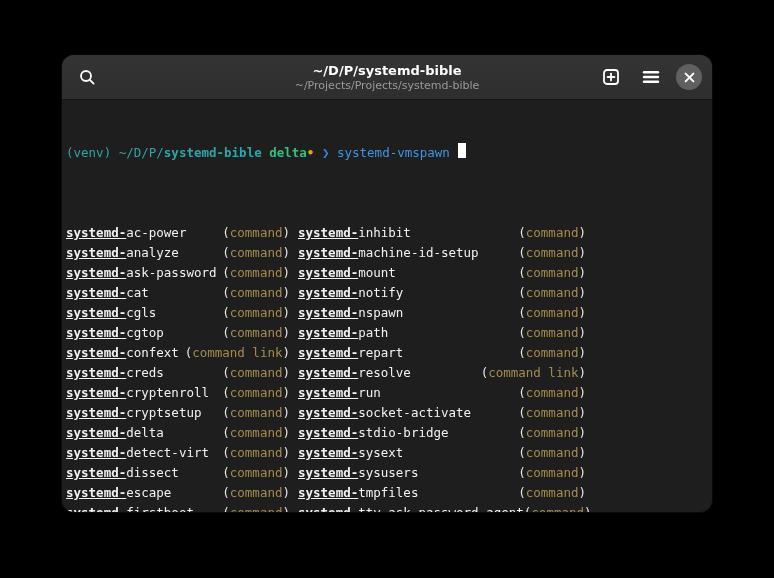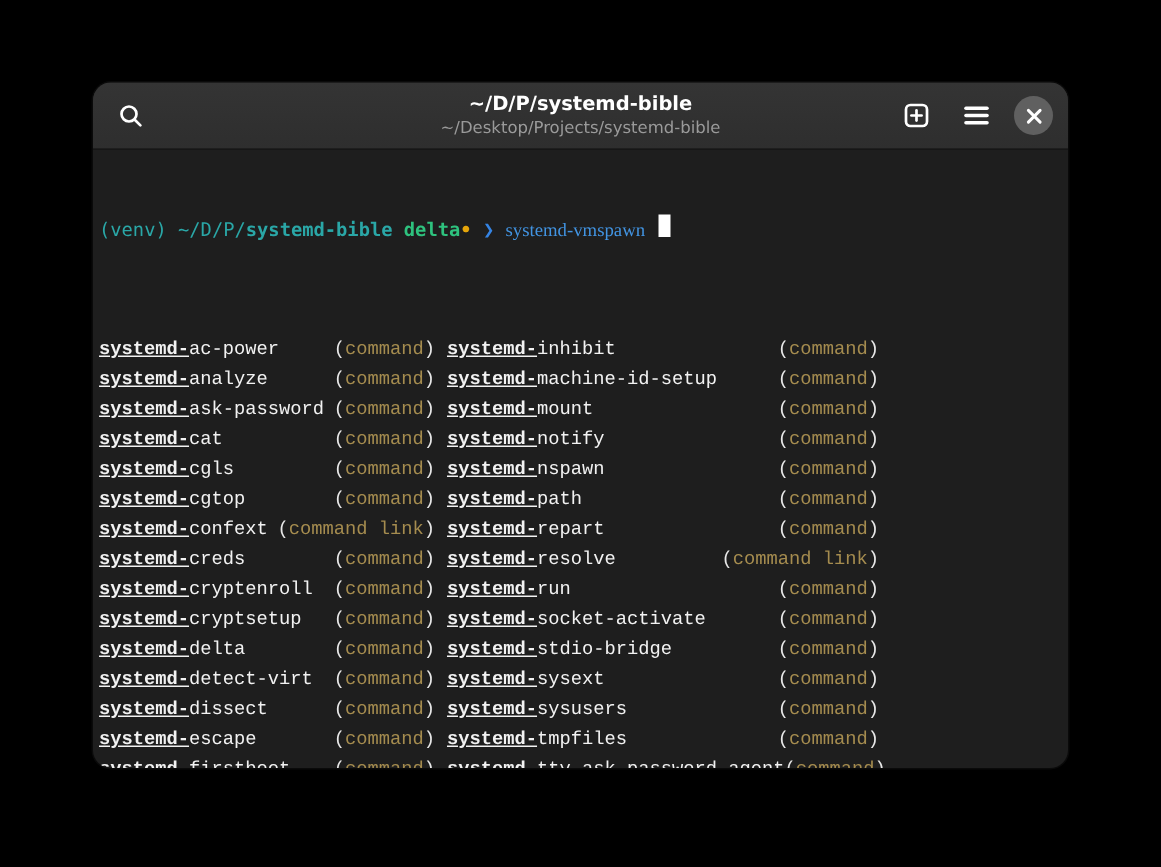--- a/index.html
+++ b/index.html
@@ -57,27 +57,27 @@
     font-family:"DejaVu Sans Mono",monospace;
     font-size:12.5px;line-height:20px;color:var(--fg);
     white-space:pre;cursor:text;
   }
   .prompt-line{height:20px;display:flex;}
   .p-venv,.p-path{color:var(--teal);}
   .p-repo{color:var(--teal);font-weight:bold;}
   .p-branch{color:var(--green);font-weight:bold;}
   .p-dirty{color:var(--yellow);font-weight:bold;}
   .p-arrow{color:#3584e4;font-weight:bold;}
-  .p-cmd{color:var(--blue);font-family:Liberation Serif, serif;}
+  .p-cmd{color:var(--blue);}
   .cursor{
     display:inline-block;width:8px;height:15px;background:#fff;
     margin-left:1px;vertical-align:middle;
   }
 
-  .completions{display:flex;align-items:flex-start;font-family:Liberation Mono, monospace;}
+  .completions{display:flex;align-items:flex-start;}
   .comp-col{display:flex;flex-direction:column;}
   .comp-col.c0{width:224px;margin-right:8px;}
   .comp-col.c1{width:288px;}
   .comp-row{
     height:20px;display:flex;justify-content:space-between;align-items:center;
   }
   .comp-prefix{font-weight:bold;text-decoration:underline;}
   .comp-desc .paren{color:#e8e8e8;}
   .comp-desc .desc-word{color:var(--desc-yellow);}
 </style>
@@ -91,21 +91,21 @@
       <span>
         <svg width="17" height="17" viewBox="0 0 17 17">
           <circle cx="7" cy="7" r="5" fill="none" stroke="#fff" stroke-width="1.8"></circle>
           <line x1="10.8" y1="10.8" x2="14.6" y2="14.6" stroke="#fff" stroke-width="1.8" stroke-linecap="round"></line>
         </svg>
       </span>
     </button>
 
     <div class="titles">
       <div class="title">~/D/P/systemd-bible</div>
-      <div class="subtitle">~/Desktop/Projects/systemd-bible</div>
+      <div class="subtitle">~/Projects/Projects/systemd-bible</div>
     </div>
 
     <div class="right-btns">
       <button class="icon-btn">
         <span>
           <svg width="18" height="18" viewBox="0 0 18 18">
             <rect x="2" y="2" width="14" height="14" rx="3" fill="none" stroke="#fff" stroke-width="1.8"></rect>
             <line x1="9" y1="5.6" x2="9" y2="12.4" stroke="#fff" stroke-width="1.8" stroke-linecap="round"></line>
             <line x1="5.6" y1="9" x2="12.4" y2="9" stroke="#fff" stroke-width="1.8" stroke-linecap="round"></line>
           </svg>

